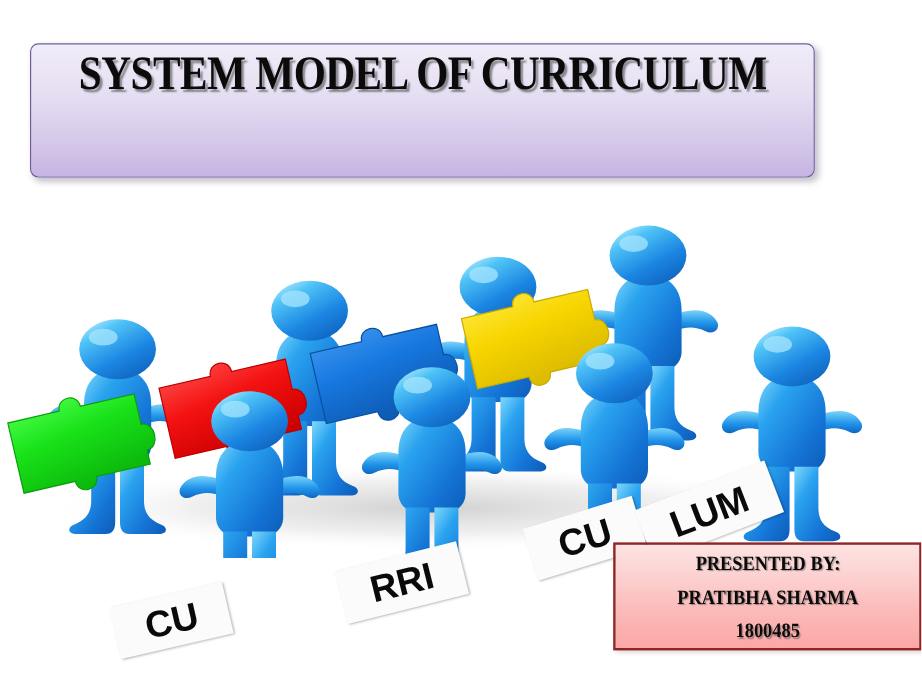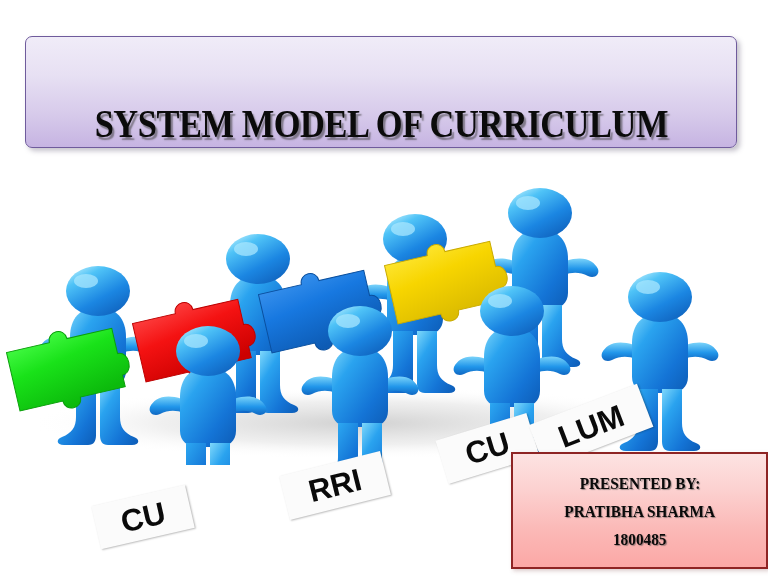--- a/index.html
+++ b/index.html
@@ -19,29 +19,29 @@
     height: 576px;
     background: #ffffff;
     overflow: hidden;
   }
 
   
   #title-box {
     position: absolute;
     left: 25px;
     top: 36px;
-    width: 712px;
+    width: 654px;
     height: 112px;
     box-sizing: border-box;
     border: 1.5px solid #6f5b9c;
     border-radius: 7px;
     background: linear-gradient(to bottom, #f0ecf8 0%, #e7e0f3 35%, #d6c9ea 72%, #c6b4e2 100%);
     box-shadow: 3px 3px 5px rgba(90,80,110,0.35);
     display: flex;
-    align-items: flex-end;
+    align-items: flex-start;
     justify-content: center;
   }
   #title-text {
     font-family: "Liberation Serif", "DejaVu Serif", serif;
     font-weight: bold;
     font-size: 40px;
     letter-spacing: -0.5px;
     color: #0b0b0b;
     transform: scaleX(0.86);
     transform-origin: center;
@@ -88,21 +88,21 @@
     left: 533px; top: 228px; width: 116px; height: 46px;
     font-size: 31px; transform: rotate(-21deg);
   }
 
   
   #presenter-box {
     position: absolute;
     left: 511px;
     top: 452px;
     width: 257px;
-    height: 117px;
+    height: 90px;
     box-sizing: border-box;
     border: 2px solid #8e2424;
     background: linear-gradient(to bottom, #fde3e2 0%, #fcd2d1 30%, #fbb8b6 68%, #fba8a6 100%);
     box-shadow: 2px 2px 4px rgba(120,60,60,0.25);
     display: flex;
     flex-direction: column;
     align-items: center;
     justify-content: center;
     padding-top: 2px;
   }

